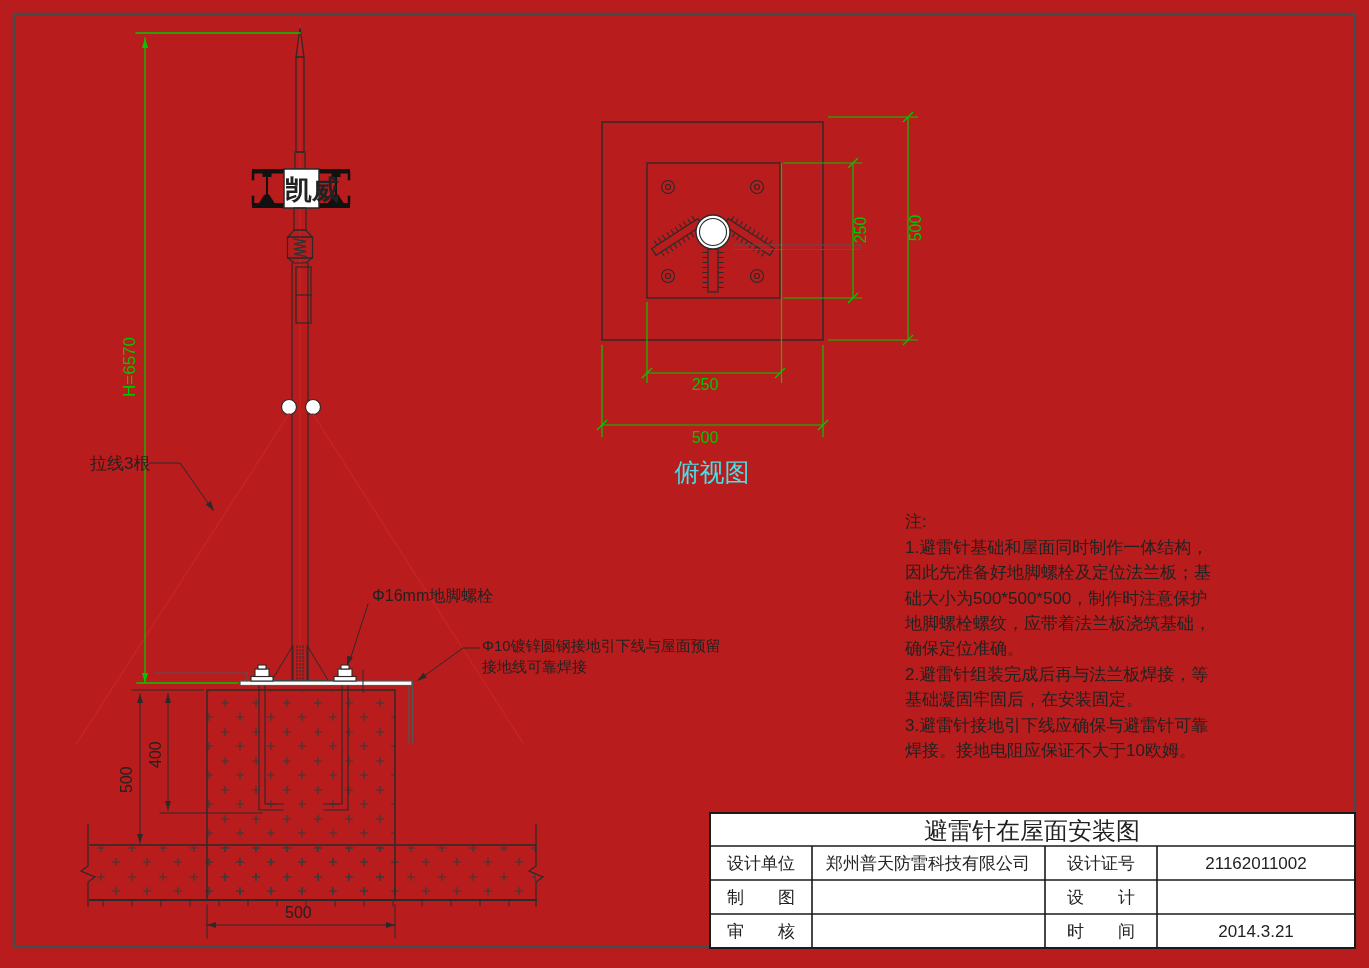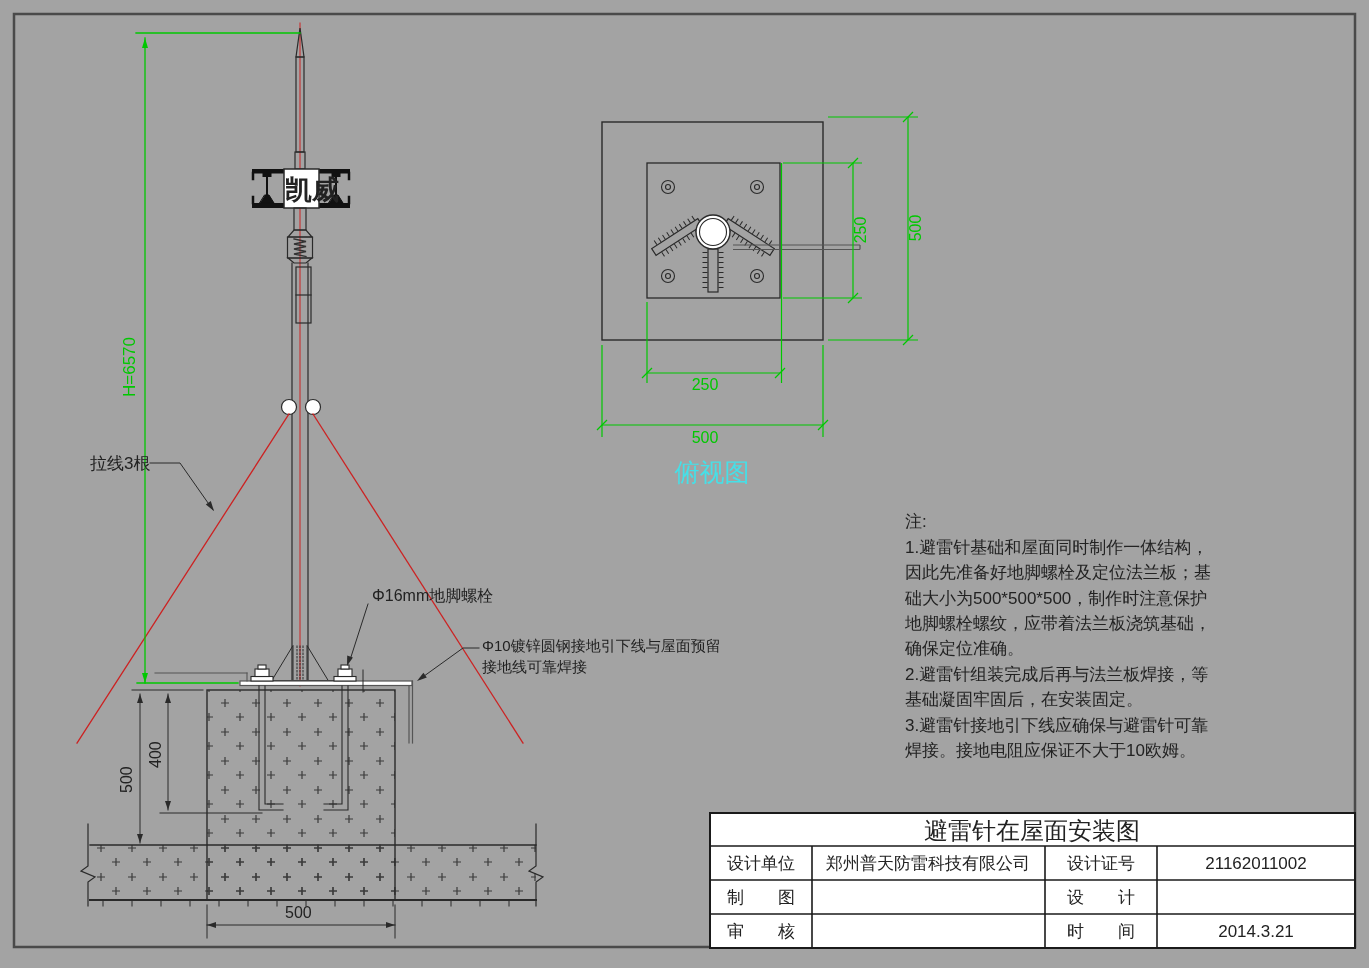--- a/index.html
+++ b/index.html
@@ -1,16 +1,16 @@
 <!DOCTYPE html>
 <html><head>
 <meta charset="utf-8">
 <style>
   html,body{margin:0;padding:0;background:#e8e8e8;}
-  .sheet{position:relative;width:1369px;height:968px;background:#a3a3a3;
+  .sheet{position:relative;width:1369px;height:968px;background:#b91c1c;
          font-family:"Liberation Sans",sans-serif;overflow:hidden;}
   svg{position:absolute;left:0;top:0;}
   svg text{font-family:"Liberation Sans","DejaVu Sans",sans-serif;fill:#222;}
   .dimtxt{fill:#00c800;}
   .cyantxt{fill:#45e0e8;}
 </style>
 </head>
 <body>
 
 <div class="sheet">

